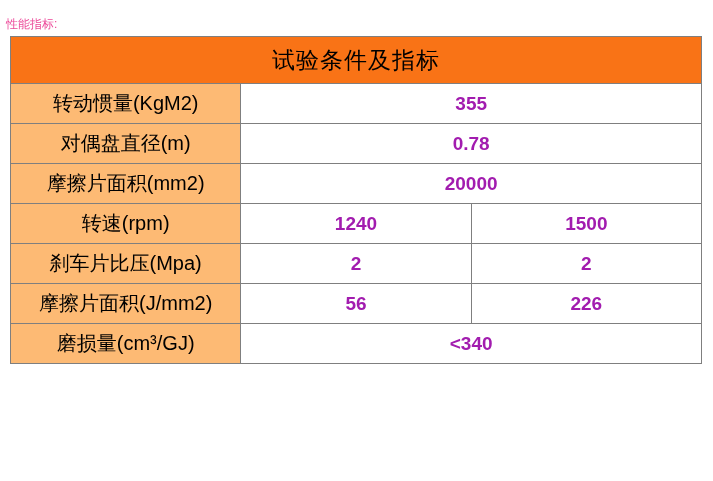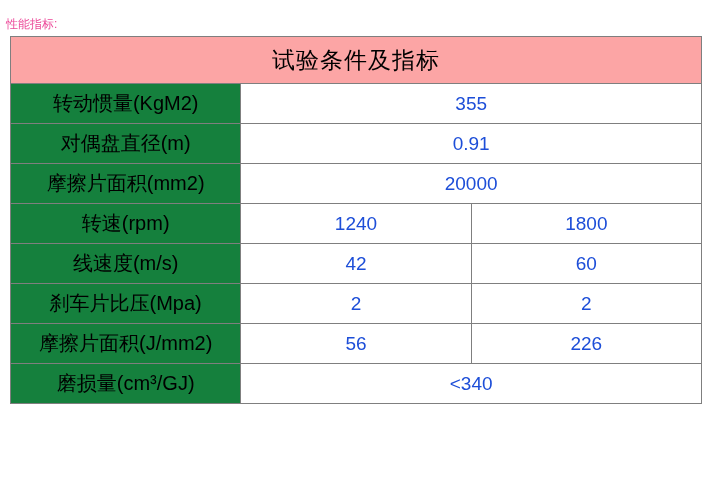--- a/index.html
+++ b/index.html
@@ -46,35 +46,36 @@
     border: 1px solid #7f7f7f;
     padding: 0;
     text-align: center;
     vertical-align: middle;
     font-family: "Liberation Sans", sans-serif;
   }
   .title-cell {
     height: 46px;
     font-size: 23px;
     letter-spacing: 1px;
-    background: #fca5a5;
+    background: #f97316;
     color: #000000;
   }
   .row-head {
-    background: #15803d;
+    background: #fdba74;
     font-size: 20px;
     height: 39px;
     color: #000000;
     width: 336px;
   }
   .val {
     background: #ffffff;
     font-size: 19px;
     height: 39px;
-    color: #1d4ed8;
+    color: #a21caf;
+    font-weight: bold;
   }
   .val-single {
     font-size: 19px;
   }
   .val-pair {
     width: 178px;
     margin-left: 32px;
   }
 </style>
 </head>
@@ -91,39 +92,34 @@
           <td class="title-cell" colspan="3">试验条件及指标</td>
         </tr>
 
         <tr>
           <td class="row-head">转动惯量(KgM2)</td>
           <td class="val val-single" colspan="2">355</td>
         </tr>
 
         <tr>
           <td class="row-head">对偶盘直径(m)</td>
-          <td class="val val-single" colspan="2">0.91</td>
+          <td class="val val-single" colspan="2">0.78</td>
         </tr>
 
         <tr>
           <td class="row-head">摩擦片面积(mm2)</td>
           <td class="val val-single" colspan="2">20000</td>
         </tr>
 
         <tr>
           <td class="row-head">转速(rpm)</td>
           <td class="val val-pair">1240</td>
-          <td class="val val-pair">1800</td>
+          <td class="val val-pair">1500</td>
         </tr>
 
-        <tr>
-          <td class="row-head">线速度(m/s)</td>
-          <td class="val val-pair">42</td>
-          <td class="val val-pair">60</td>
-        </tr>
 
         <tr>
           <td class="row-head">刹车片比压(Mpa)</td>
           <td class="val val-pair">2</td>
           <td class="val val-pair">2</td>
         </tr>
 
         <tr>
           <td class="row-head">摩擦片面积(J/mm2)</td>
           <td class="val val-pair">56</td>

